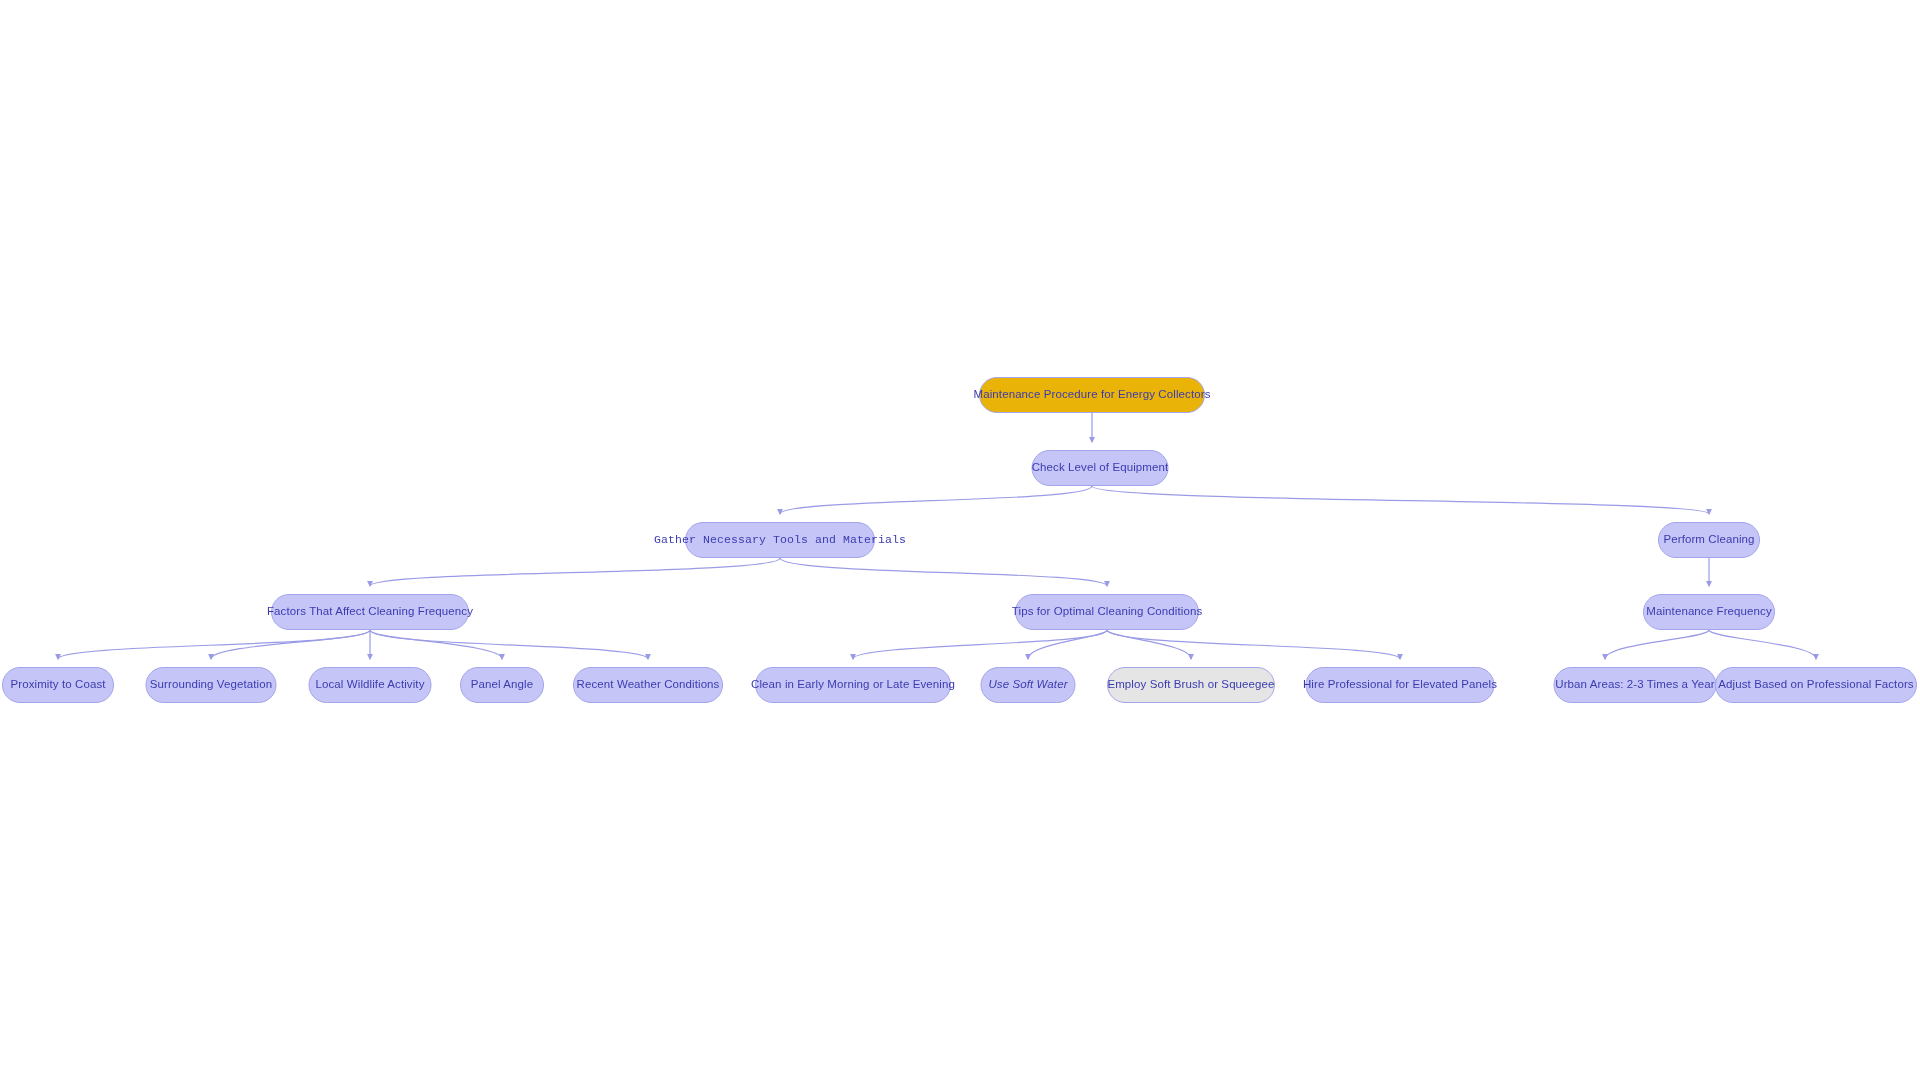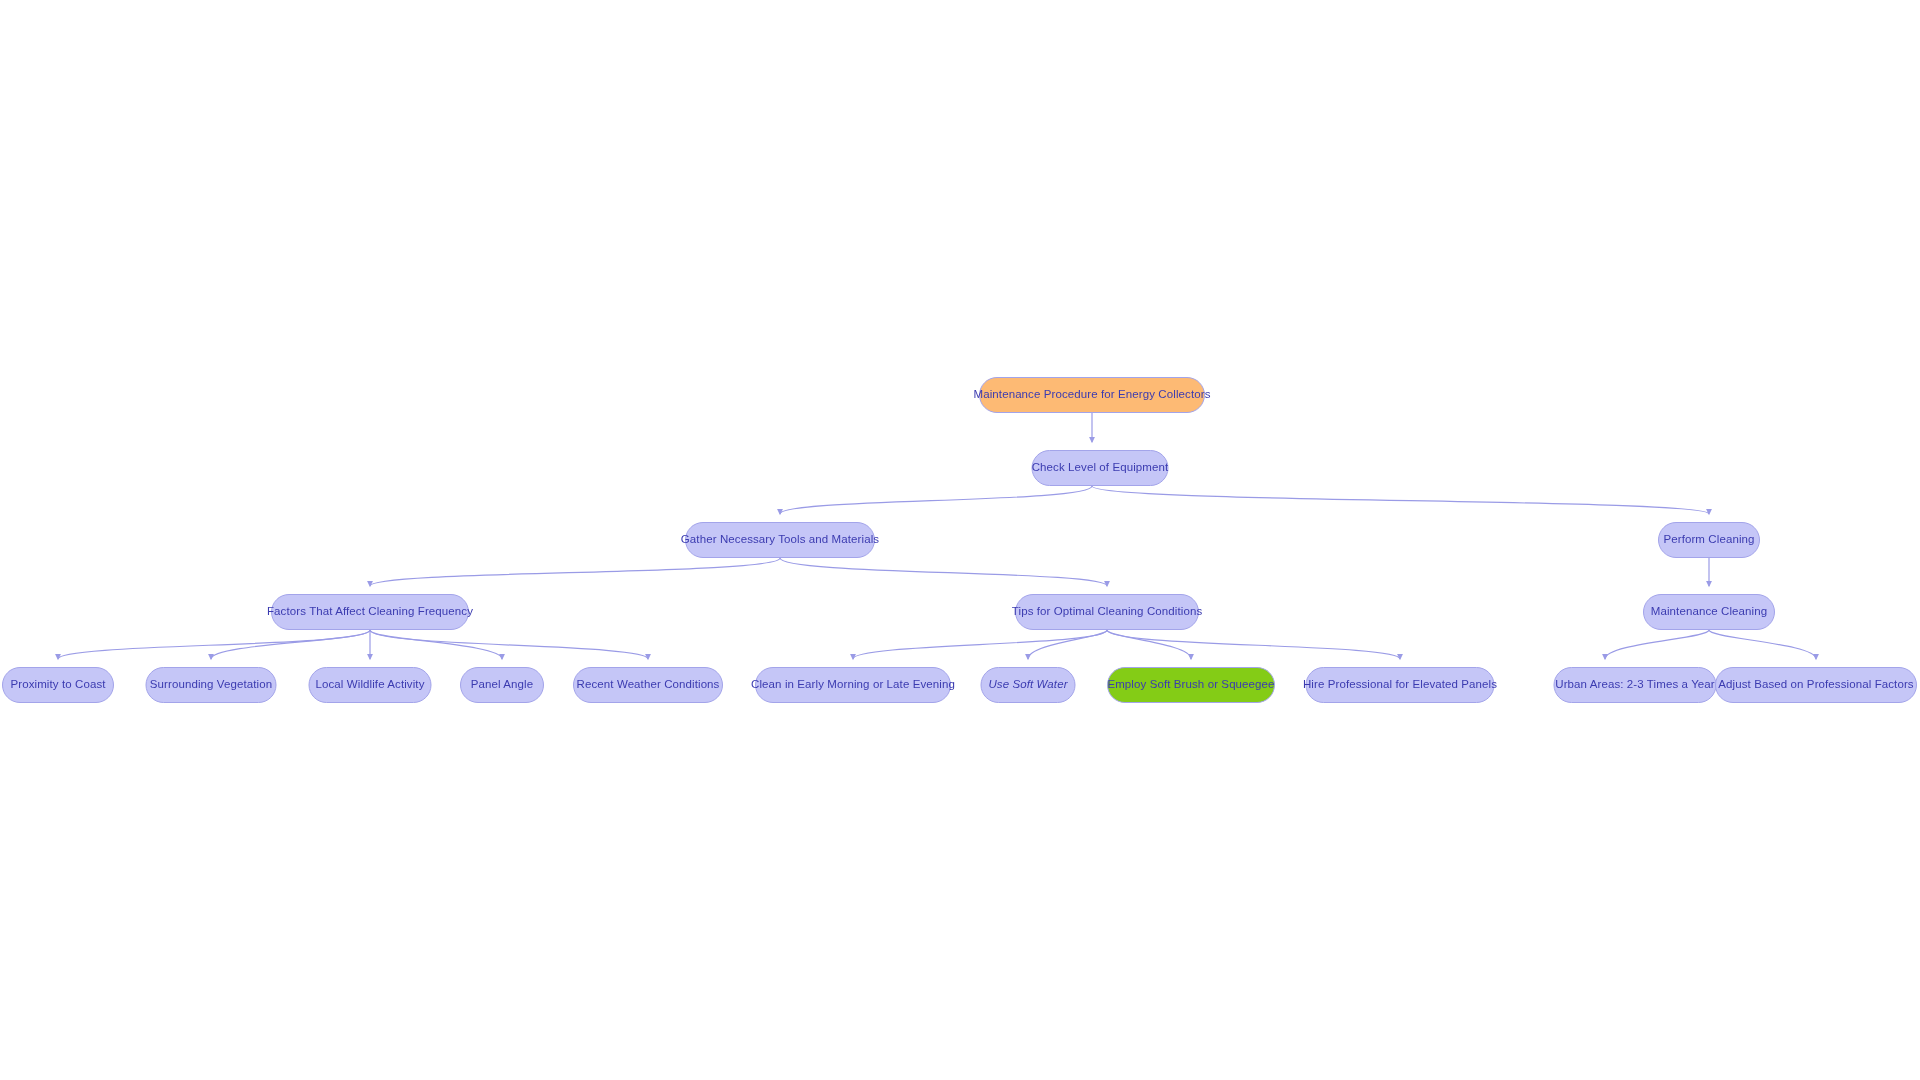--- a/index.html
+++ b/index.html
@@ -77,40 +77,40 @@
       <path d="M370,630 C370,640.08 502,643 502,659" fill="none" stroke="#9a9be6" stroke-width="1.2" marker-end="url(#arrowhead)"></path>
       <path d="M370,630 C370,647.38 648,643 648,659" fill="none" stroke="#9a9be6" stroke-width="1.2" marker-end="url(#arrowhead)"></path>
       <path d="M1107,630 C1107,646.1800000000001 853,643 853,659" fill="none" stroke="#9a9be6" stroke-width="1.2" marker-end="url(#arrowhead)"></path>
       <path d="M1107,630 C1107,637.4300000000001 1028,643 1028,659" fill="none" stroke="#9a9be6" stroke-width="1.2" marker-end="url(#arrowhead)"></path>
       <path d="M1107,630 C1107,637.6800000000001 1191,643 1191,659" fill="none" stroke="#9a9be6" stroke-width="1.2" marker-end="url(#arrowhead)"></path>
       <path d="M1107,630 C1107,647.48 1400,643 1400,659" fill="none" stroke="#9a9be6" stroke-width="1.2" marker-end="url(#arrowhead)"></path>
       <path d="M1709,630 C1709,638.6800000000001 1605,643 1605,659" fill="none" stroke="#9a9be6" stroke-width="1.2" marker-end="url(#arrowhead)"></path>
       <path d="M1709,630 C1709,638.83 1816,643 1816,659" fill="none" stroke="#9a9be6" stroke-width="1.2" marker-end="url(#arrowhead)"></path>
     </svg>
   <div id="node-layer">
-      <div class="node" style="left: 1092px; top: 395px; width: 226px; background: #fdba74; border-color: rgb(163, 164, 234); color: rgb(59, 59, 176);">
+      <div class="node" style="left: 1092px; top: 395px; width: 226px; background: #eab308; border-color: rgb(163, 164, 234); color: rgb(59, 59, 176);">
         <span class="node-label">Maintenance Procedure for Energy Collectors</span>
       </div>
       <div class="node" style="left: 1092px; top: 468px; width: 137px; background: rgb(197, 198, 247); border-color: rgb(163, 164, 234); color: rgb(59, 59, 176); margin-left: 8px;">
         <span class="node-label">Check Level of Equipment</span>
       </div>
-      <div class="node" style="left: 780px; top: 540px; width: 190px; background: rgb(197, 198, 247); border-color: rgb(163, 164, 234); color: rgb(59, 59, 176);">
+      <div class="node" style="left: 780px; top: 540px; width: 190px; background: rgb(197, 198, 247); border-color: rgb(163, 164, 234); color: rgb(59, 59, 176); font-family: Liberation Mono, monospace;">
         <span class="node-label">Gather Necessary Tools and Materials</span>
       </div>
       <div class="node" style="left: 1709px; top: 540px; width: 102px; background: rgb(197, 198, 247); border-color: rgb(163, 164, 234); color: rgb(59, 59, 176);">
         <span class="node-label">Perform Cleaning</span>
       </div>
       <div class="node" style="left: 370px; top: 612px; width: 198px; background: rgb(197, 198, 247); border-color: rgb(163, 164, 234); color: rgb(59, 59, 176); text-align: center;">
         <span class="node-label">Factors That Affect Cleaning Frequency</span>
       </div>
       <div class="node" style="left: 1107px; top: 612px; width: 184px; background: rgb(197, 198, 247); border-color: rgb(163, 164, 234); color: rgb(59, 59, 176);">
         <span class="node-label">Tips for Optimal Cleaning Conditions</span>
       </div>
       <div class="node" style="left: 1709px; top: 612px; width: 132px; background: rgb(197, 198, 247); border-color: rgb(163, 164, 234); color: rgb(59, 59, 176);">
-        <span class="node-label">Maintenance Cleaning</span>
+        <span class="node-label">Maintenance Frequency</span>
       </div>
       <div class="node" style="left: 58px; top: 685px; width: 112px; background: rgb(197, 198, 247); border-color: rgb(163, 164, 234); color: rgb(59, 59, 176);">
         <span class="node-label">Proximity to Coast</span>
       </div>
       <div class="node" style="left: 211px; top: 685px; width: 131px; background: rgb(197, 198, 247); border-color: rgb(163, 164, 234); color: rgb(59, 59, 176);">
         <span class="node-label">Surrounding Vegetation</span>
       </div>
       <div class="node" style="left: 370px; top: 685px; width: 123px; background: rgb(197, 198, 247); border-color: rgb(163, 164, 234); color: rgb(59, 59, 176);">
         <span class="node-label">Local Wildlife Activity</span>
       </div>
@@ -119,21 +119,21 @@
       </div>
       <div class="node" style="left: 648px; top: 685px; width: 150px; background: rgb(197, 198, 247); border-color: rgb(163, 164, 234); color: rgb(59, 59, 176); align-items: center;">
         <span class="node-label">Recent Weather Conditions</span>
       </div>
       <div class="node" style="left: 853px; top: 685px; width: 196px; background: rgb(197, 198, 247); border-color: rgb(163, 164, 234); color: rgb(59, 59, 176);">
         <span class="node-label">Clean in Early Morning or Late Evening</span>
       </div>
       <div class="node" style="left: 1028px; top: 685px; width: 95px; background: rgb(197, 198, 247); border-color: rgb(163, 164, 234); color: rgb(59, 59, 176); font-style: italic;">
         <span class="node-label">Use Soft Water</span>
       </div>
-      <div class="node" style="left: 1191px; top: 685px; width: 168px; background: #84cc16; border-color: rgb(163, 164, 234); color: rgb(59, 59, 176);">
+      <div class="node" style="left: 1191px; top: 685px; width: 168px; background: #e5e5e5; border-color: rgb(163, 164, 234); color: rgb(59, 59, 176);">
         <span class="node-label">Employ Soft Brush or Squeegee</span>
       </div>
       <div class="node" style="left: 1400px; top: 685px; width: 189px; background: rgb(197, 198, 247); border-color: rgb(163, 164, 234); color: rgb(59, 59, 176);">
         <span class="node-label">Hire Professional for Elevated Panels</span>
       </div>
       <div class="node" style="left: 1605px; top: 685px; width: 163px; background: rgb(197, 198, 247); border-color: rgb(163, 164, 234); color: rgb(59, 59, 176); margin-left: 30px;">
         <span class="node-label">Urban Areas: 2-3 Times a Year</span>
       </div>
       <div class="node" style="left: 1816px; top: 685px; width: 202px; background: rgb(197, 198, 247); border-color: rgb(163, 164, 234); color: rgb(59, 59, 176);">
         <span class="node-label">Adjust Based on Professional Factors</span>

